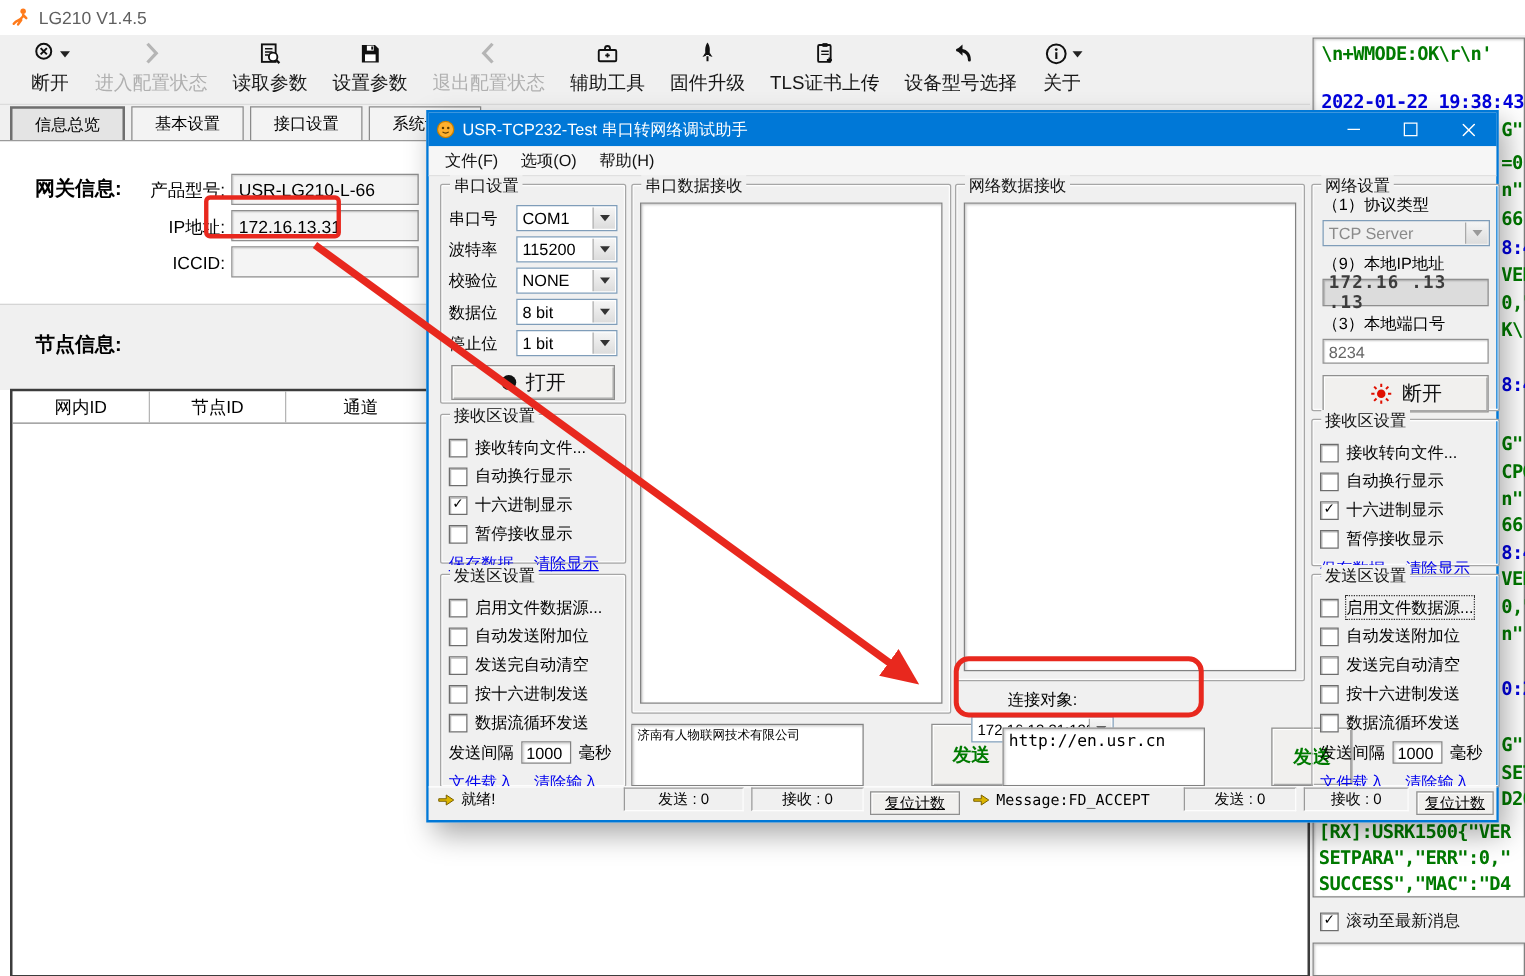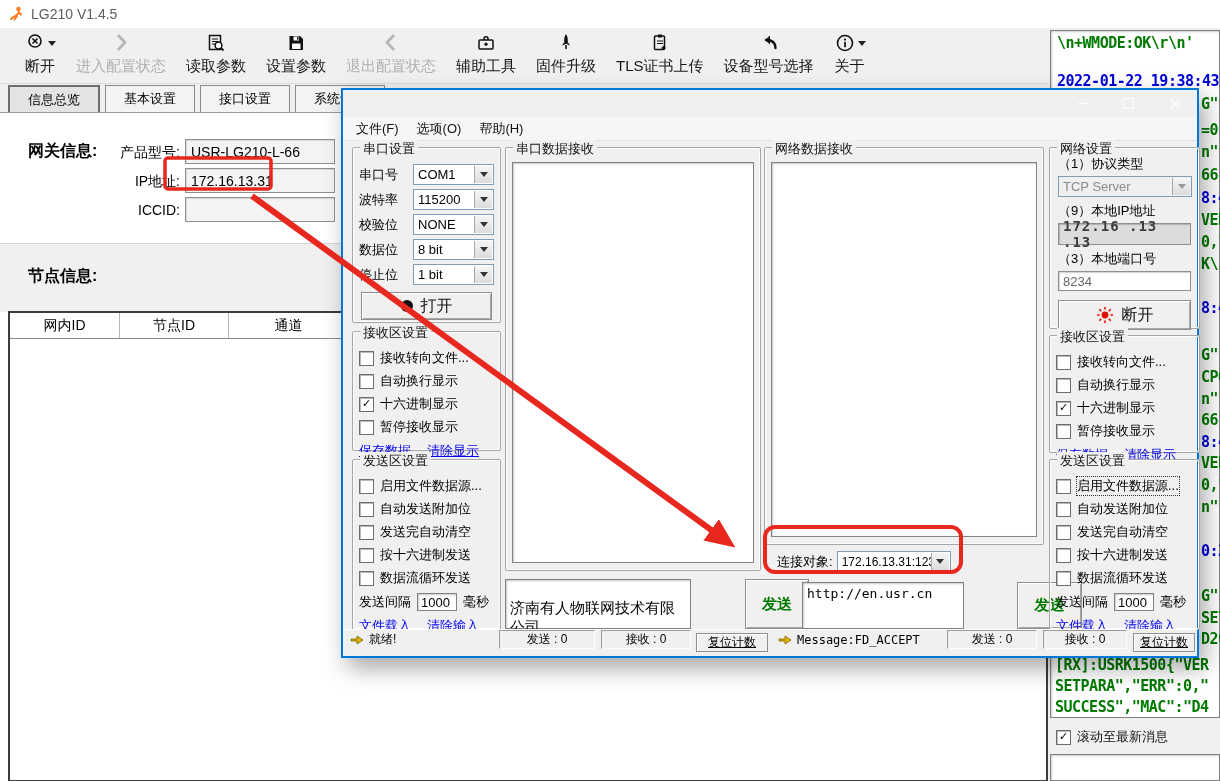--- a/index.html
+++ b/index.html
@@ -259,20 +259,31 @@
       <div class="frag blue" style="top: 514px;">0:20</div>
       <div class="frag green" style="top: 559px;">G":</div>
       <div class="frag green" style="top: 581px;">SET</div>
       <div class="frag green" style="top: 602px;">D20</div>
       <div class="conline green" style="left: 7px; top: 628px;">[RX]:USRK1500{"VER</div>
       <div class="conline green" style="left: 7px; top: 649px;">SETPARA","ERR":0,"</div>
       <div class="conline green" style="left: 7px; top: 670px;">SUCCESS","MAC":"D4</div>
     </div>
 
   <div class="dialog">
+    <div class="d-titlebar">
+      <span class="ib">
+          <svg width="15" height="15" viewBox="0 0 15 15">
+            <circle cx="7.5" cy="7.5" r="6.5" fill="#ffb02e" stroke="#c77f00"></circle>
+            <circle cx="5.4" cy="6.3" r="1" fill="#5b3a00"></circle>
+            <circle cx="9.6" cy="6.3" r="1" fill="#5b3a00"></circle>
+            <path d="M5,9.5 q2.5,2 5,0" stroke="#5b3a00" stroke-width="1" fill="none"></path>
+          </svg>
+        </span>
+      <span class="d-title">USR-TCP232-Test 串口转网络调试助手</span>
+    </div>
     <div class="winctl" style="right:92px;">
         <div style="width:10px;height:1px;background:#fff;"></div>
       </div>
     <div class="winctl" style="right:46px;">
         <div style="width:9px;height:9px;border:1px solid #fff;"></div>
       </div>
     <div class="winctl" style="right:0;">
         <svg width="10" height="10" viewBox="0 0 10 10">
           <path d="M0,0 L10,10 M10,0 L0,10" stroke="#fff" stroke-width="1.2"></path>
         </svg>
@@ -395,30 +406,30 @@
       <div class="linkrow">
         <span class="link">文件载入</span>
         <span class="link">清除输入</span>
       </div>
     </div>
 
     <div class="gbox" style="left:162px;top:57px;width:256px;height:424px;">
       <span class="gtitle">串口数据接收</span>
       <div class="sunken abs" style="left:6px;top:14px;right:6px;bottom:7px;"><span></span></div>
     </div>
-    <div class="sunken abs" style="left:162px;top:489px;width:186px;height:50px;font-size:15px;padding:19px 4px;"><span>济南有人物联网技术有限公司</span></div>
+    <div class="sunken abs" style="left:162px;top:489px;width:186px;height:50px;font-size:10px;padding:1px 4px;"><span>济南有人物联网技术有限公司</span></div>
     <div class="btn sendbtn" style="left:354px;top:489px;width:64px;height:50px;">
         <span>发送</span>
       </div>
 
     <div class="gbox" style="left:421px;top:57px;width:280px;height:398px;">
       <span class="gtitle">网络数据接收</span>
       <div class="sunken abs" style="left:6px;top:14px;right:6px;bottom:7px;"><span></span></div>
     </div>
-    <div class="abs" style="left:434px;top:461px;display:flex;align-items:center;gap:4px;">
+    <div class="abs" style="left:434px;top:461px;display:flex;align-items:center;gap:4px;flex-direction:column;">
       <span style="font-size:13px;white-space:nowrap;">连接对象:</span>
       <div class="combo fixedw" style="width:114px;">
           <span class="cval" style="font-size:12px;">172.16.13.31:1234</span>
           <span class="arrowbtn">
             <span class="tri"></span>
           </span>
         </div>
     </div>
     <div class="sunken abs" style="left:459px;top:492px;width:162px;height:47px;font-family:'DejaVu Sans Mono',monospace;font-size:13px;padding:3px 4px;"><span>http://en.usr.cn</span></div>
     <div class="btn sendbtn" style="left:626px;top:492px;width:65px;height:47px;">

